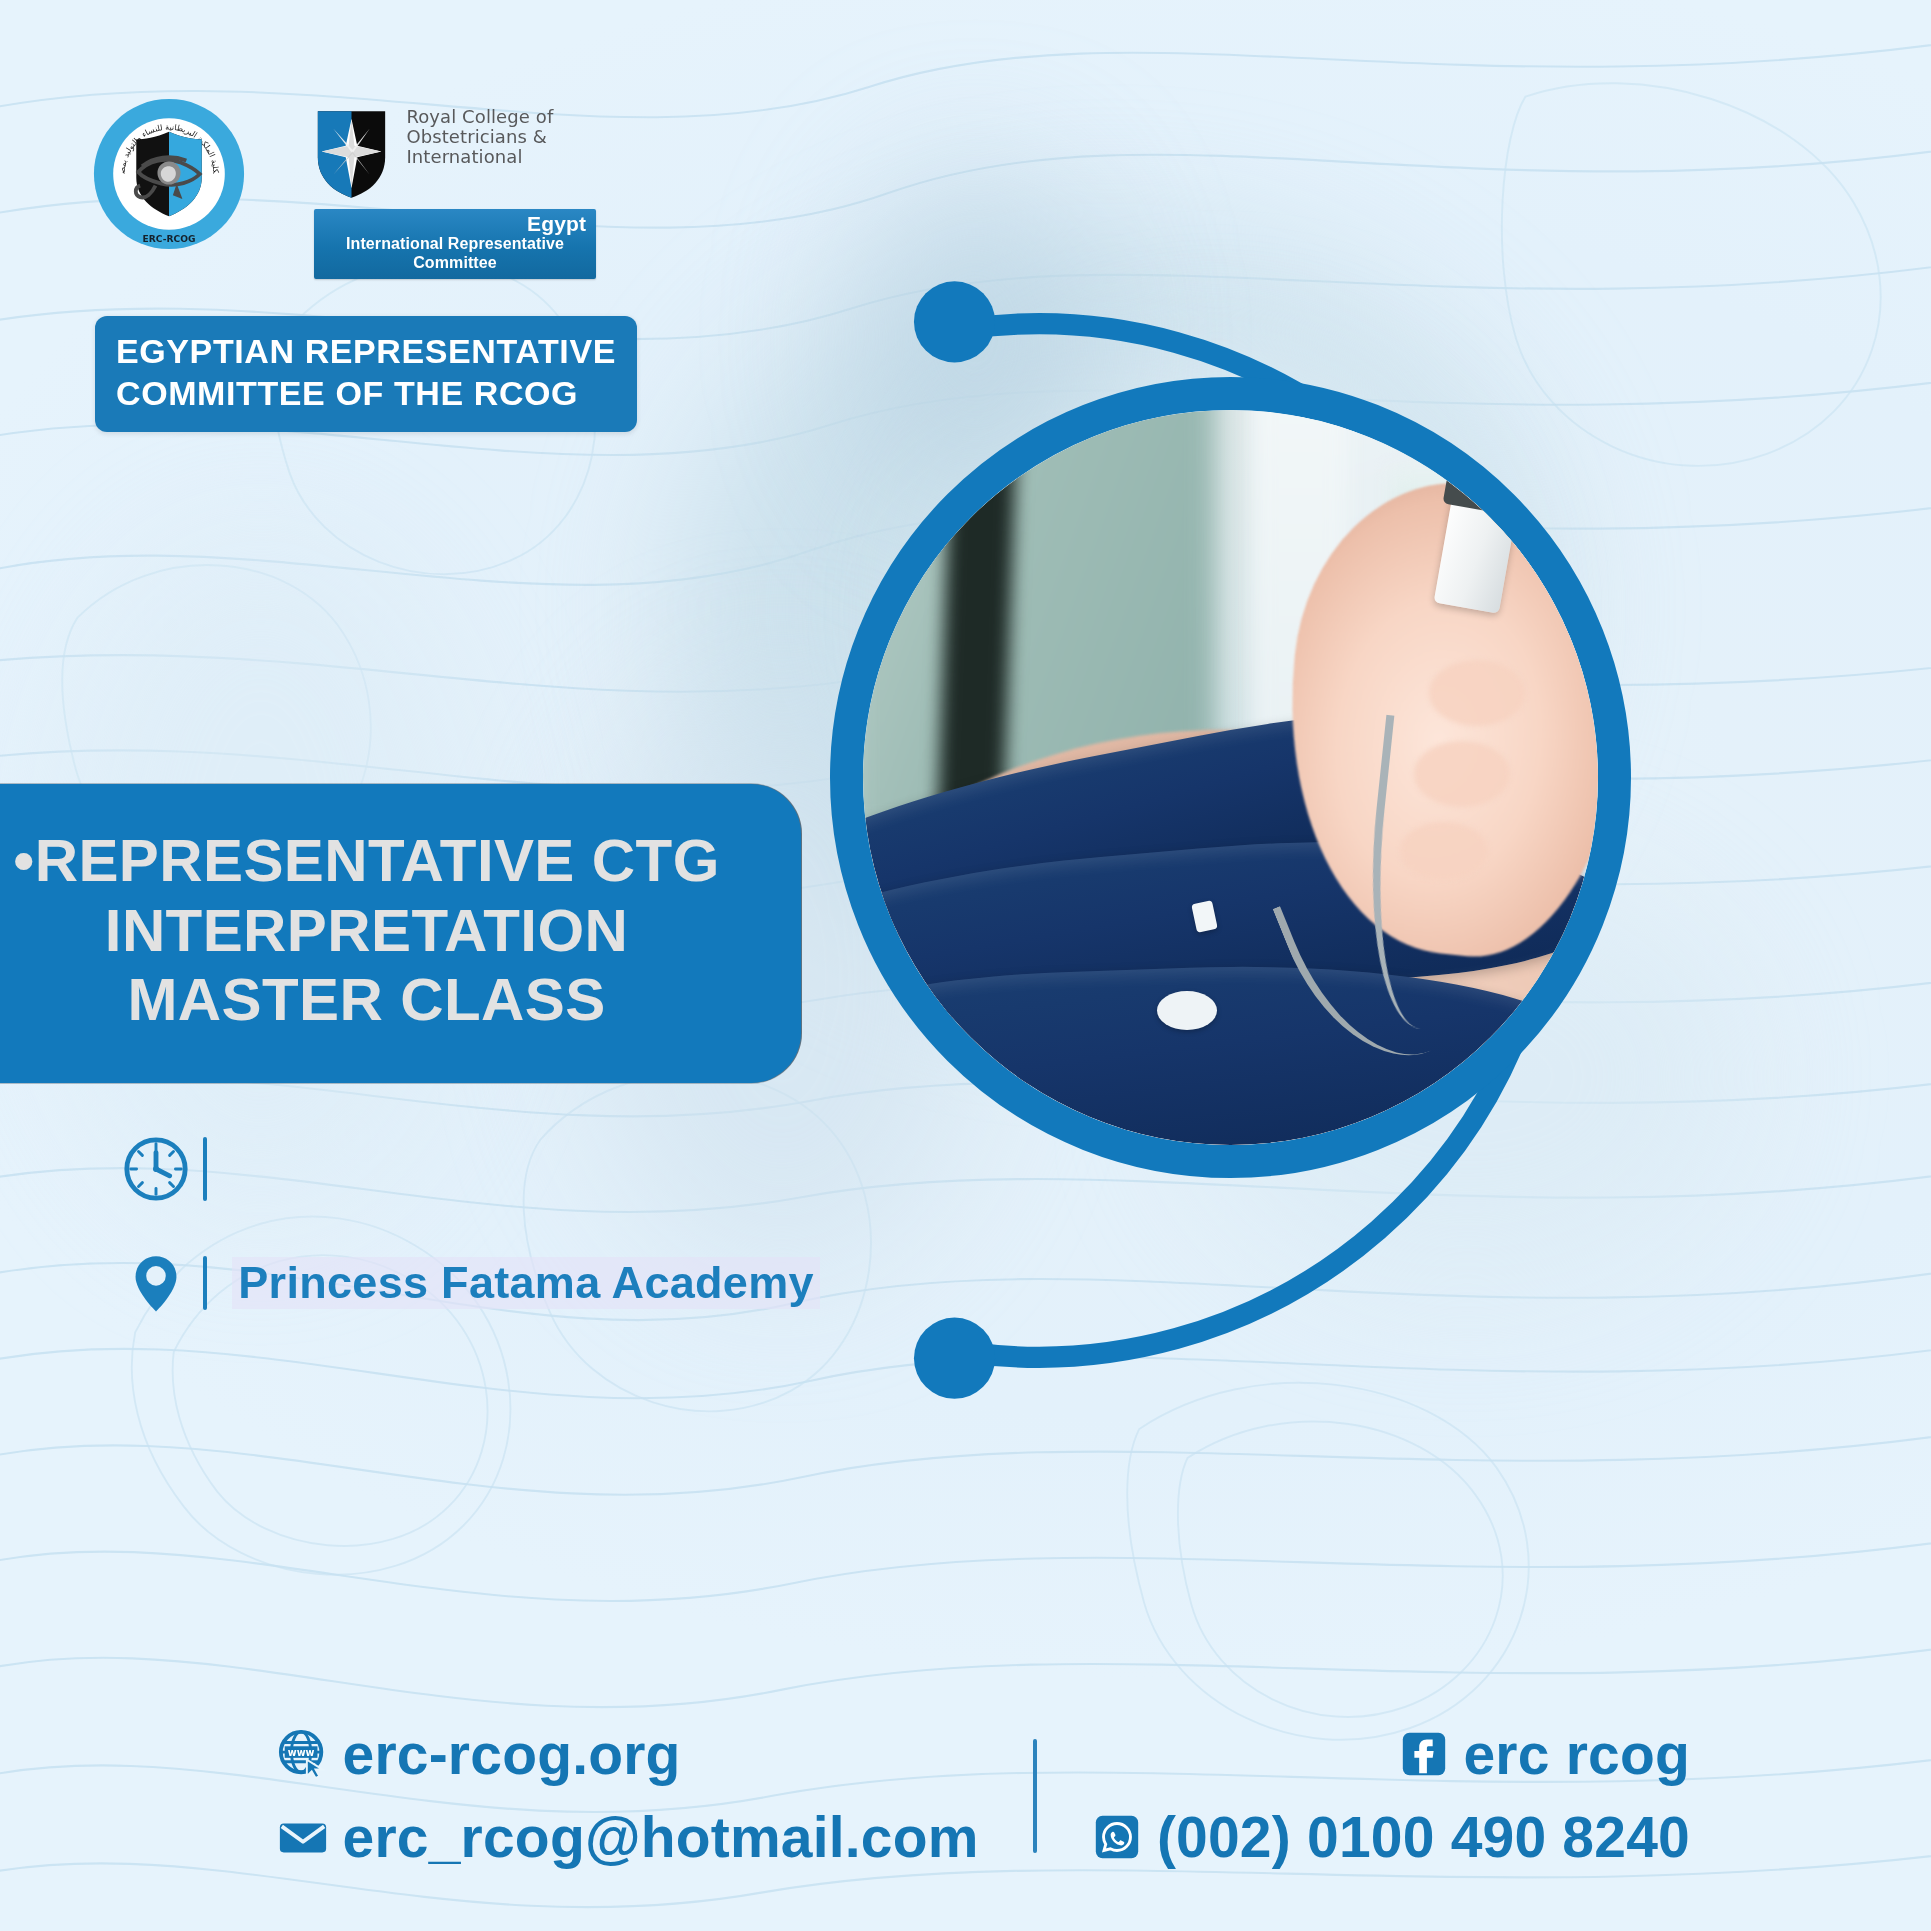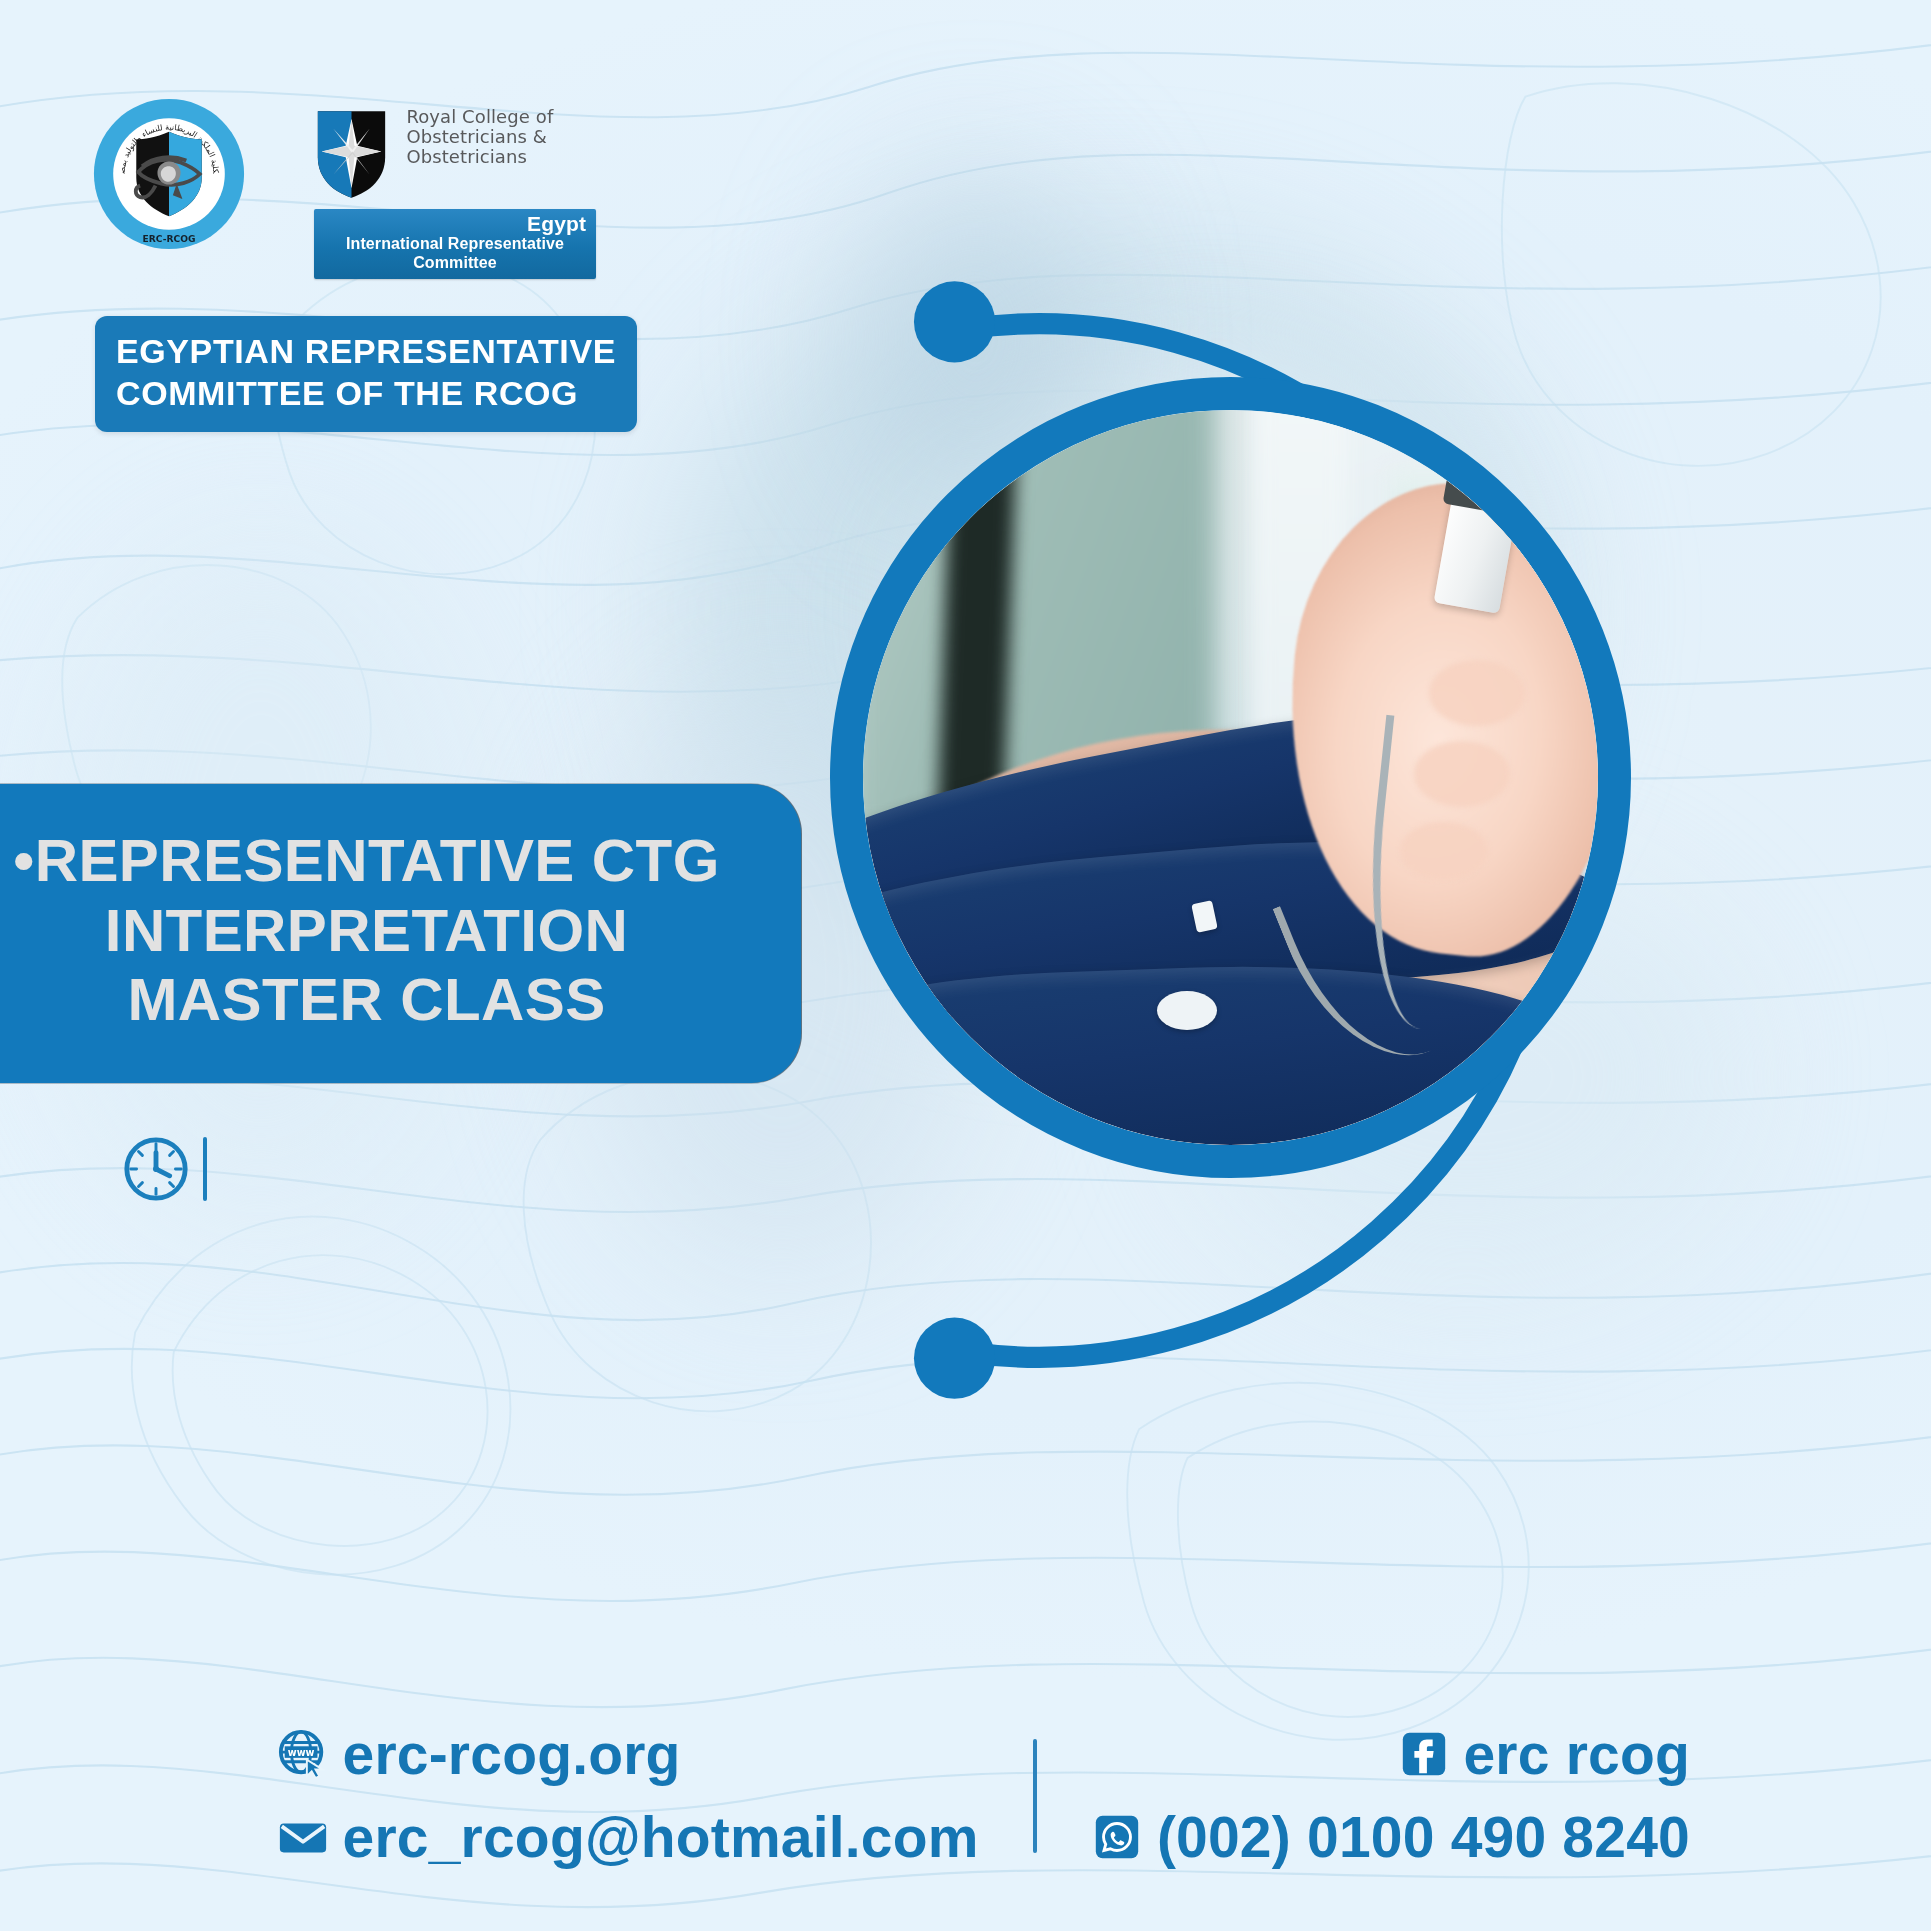--- a/index.html
+++ b/index.html
@@ -319,21 +319,21 @@
           <path d="M4,4 L74,4 L74,52 C74,74 58,88 39,94 C20,88 4,74 4,52 Z" fill="#0b0b0b"></path>
           <path d="M4,4 L39,4 L39,94 C20,88 4,74 4,52 Z" fill="#1779b8"></path>
           <path d="M39,12 L45,40 L70,46 L45,52 L39,84 L33,52 L8,46 L33,40 Z" fill="#ffffff"></path>
           <path d="M39,12 L42,40 L70,46 L42,52 L39,84 L36,52 L8,46 L36,40 Z" fill="#dcdcdc"></path>
           <path d="M20,22 L40,44 L58,22 L40,48 Z" fill="#f2f2f2" opacity=".9"></path>
           <path d="M20,70 L40,48 L58,70 L40,46 Z" fill="#cfcfcf" opacity=".85"></path>
         </svg>
         <div class="rcog-words">
           <div>Royal College of</div>
           <div>Obstetricians &amp;</div>
-          <div>Obstetricians</div>
+          <div>International</div>
         </div>
       </div>
       <div class="rcog-bar">
         <div class="eg">Egypt</div>
         <div class="irc">International Representative Committee</div>
       </div>
     </div>
   </div>
 
   <div class="committee">
@@ -406,20 +406,30 @@
             <line x1="50" y1="22" x2="54" y2="18"></line>
           </g>
           <line x1="36" y1="36" x2="36" y2="19" stroke="#1b7fbd" stroke-width="5" stroke-linecap="round"></line>
           <line x1="36" y1="36" x2="50" y2="43" stroke="#1b7fbd" stroke-width="5" stroke-linecap="round"></line>
           <circle cx="36" cy="36" r="3" fill="#1b7fbd"></circle>
         </svg>
       </div>
       <div class="meta-div"></div>
     </div>
 
+    <div class="meta-row venue-row">
+      <div class="meta-icon">
+        <svg viewBox="0 0 72 72" width="64" height="70">
+          <path d="M36,6 C23,6 13,16 13,29 C13,46 36,68 36,68 C36,68 59,46 59,29 C59,16 49,6 36,6 Z" fill="#1b7fbd"></path>
+          <circle cx="36" cy="28" r="11" fill="#e4f1fa"></circle>
+        </svg>
+      </div>
+      <div class="meta-div"></div>
+      <div class="meta-text venue">Princess Fatama Academy</div>
+    </div>
   </div>
 
   <div class="footer">
     <div class="footer-inner">
 
       <div class="fcol left">
         <div class="frow">
           <span class="ficon">
             <svg viewBox="0 0 54 54" width="52" height="52">
               <circle cx="25" cy="25" r="21" fill="none" stroke="#1576b4" stroke-width="4"></circle>

